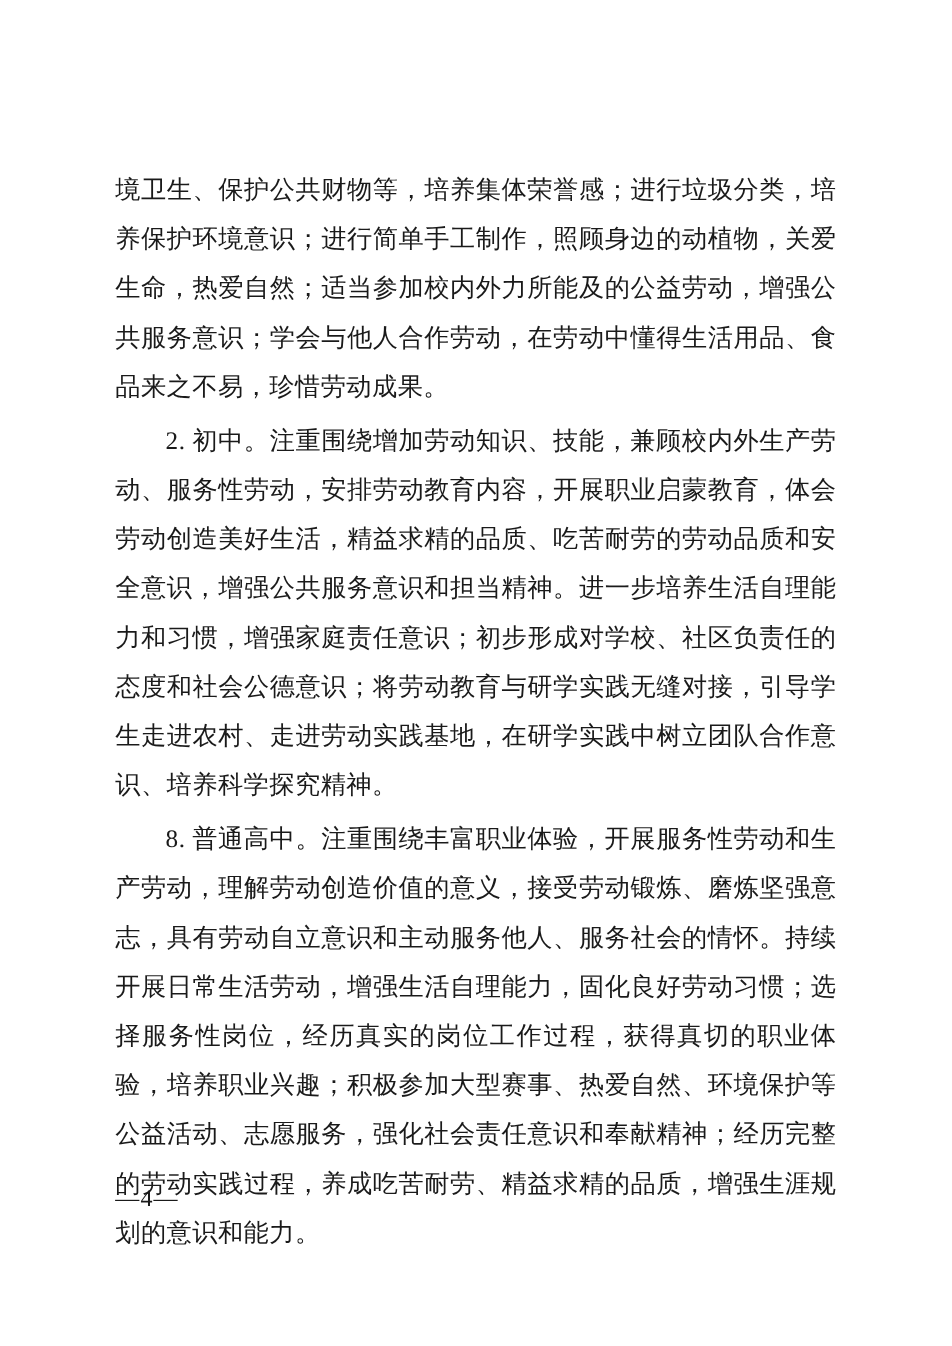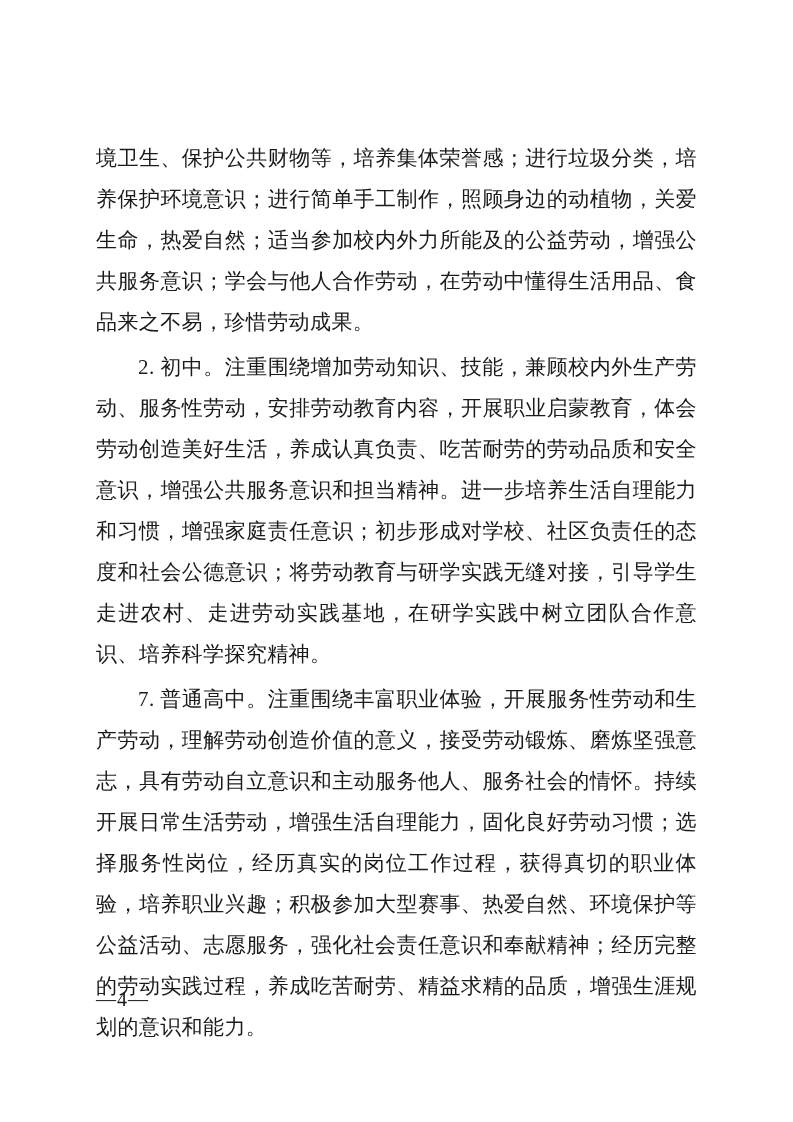--- a/index.html
+++ b/index.html
@@ -52,23 +52,23 @@
 <body>
 
 <div class="page">
   <div class="doc-body">
 
     <p class="para">
       <span>境卫生、保护公共财物等，培养集体荣誉感；进行垃圾分类，培养保护环境意识；进行简单手工制作，照顾身边的动植物，关爱生命，热爱自然；适当参加校内外力所能及的公益劳动，增强公共服务意识；学会与他人合作劳动，在劳动中懂得生活用品、食品来之不易，珍惜劳动成果。</span>
     </p>
 
     <p class="para indent">
-      <span class="lead">2. 初中。</span><span>注重围绕增加劳动知识、技能，兼顾校内外生产劳动、服务性劳动，安排劳动教育内容，开展职业启蒙教育，体会劳动创造美好生活，养成认真负责、吃苦耐劳的劳动品质和安全意识，增强公共服务意识和担当精神。进一步培养生活自理能力和习惯，增强家庭责任意识；初步形成对学校、社区负责任的态度和社会公德意识；将劳动教育与研学实践无缝对接，引导学生走进农村、走进劳动实践基地，在研学实践中树立团队合作意识、培养科学探究精神。</span>
+      <span class="lead">2. 初中。</span><span>注重围绕增加劳动知识、技能，兼顾校内外生产劳动、服务性劳动，安排劳动教育内容，开展职业启蒙教育，体会劳动创造美好生活，精益求精的品质、吃苦耐劳的劳动品质和安全意识，增强公共服务意识和担当精神。进一步培养生活自理能力和习惯，增强家庭责任意识；初步形成对学校、社区负责任的态度和社会公德意识；将劳动教育与研学实践无缝对接，引导学生走进农村、走进劳动实践基地，在研学实践中树立团队合作意识、培养科学探究精神。</span>
     </p>
 
     <p class="para indent">
-      <span class="lead">7. 普通高中。</span><span>注重围绕丰富职业体验，开展服务性劳动和生产劳动，理解劳动创造价值的意义，接受劳动锻炼、磨炼坚强意志，具有劳动自立意识和主动服务他人、服务社会的情怀。持续开展日常生活劳动，增强生活自理能力，固化良好劳动习惯；选择服务性岗位，经历真实的岗位工作过程，获得真切的职业体验，培养职业兴趣；积极参加大型赛事、热爱自然、环境保护等公益活动、志愿服务，强化社会责任意识和奉献精神；经历完整的劳动实践过程，养成吃苦耐劳、精益求精的品质，增强生涯规划的意识和能力。</span>
+      <span class="lead">8. 普通高中。</span><span>注重围绕丰富职业体验，开展服务性劳动和生产劳动，理解劳动创造价值的意义，接受劳动锻炼、磨炼坚强意志，具有劳动自立意识和主动服务他人、服务社会的情怀。持续开展日常生活劳动，增强生活自理能力，固化良好劳动习惯；选择服务性岗位，经历真实的岗位工作过程，获得真切的职业体验，培养职业兴趣；积极参加大型赛事、热爱自然、环境保护等公益活动、志愿服务，强化社会责任意识和奉献精神；经历完整的劳动实践过程，养成吃苦耐劳、精益求精的品质，增强生涯规划的意识和能力。</span>
     </p>
 
   </div>
 
   <div class="page-number">—4—</div>
 </div>
 
 </body></html>

